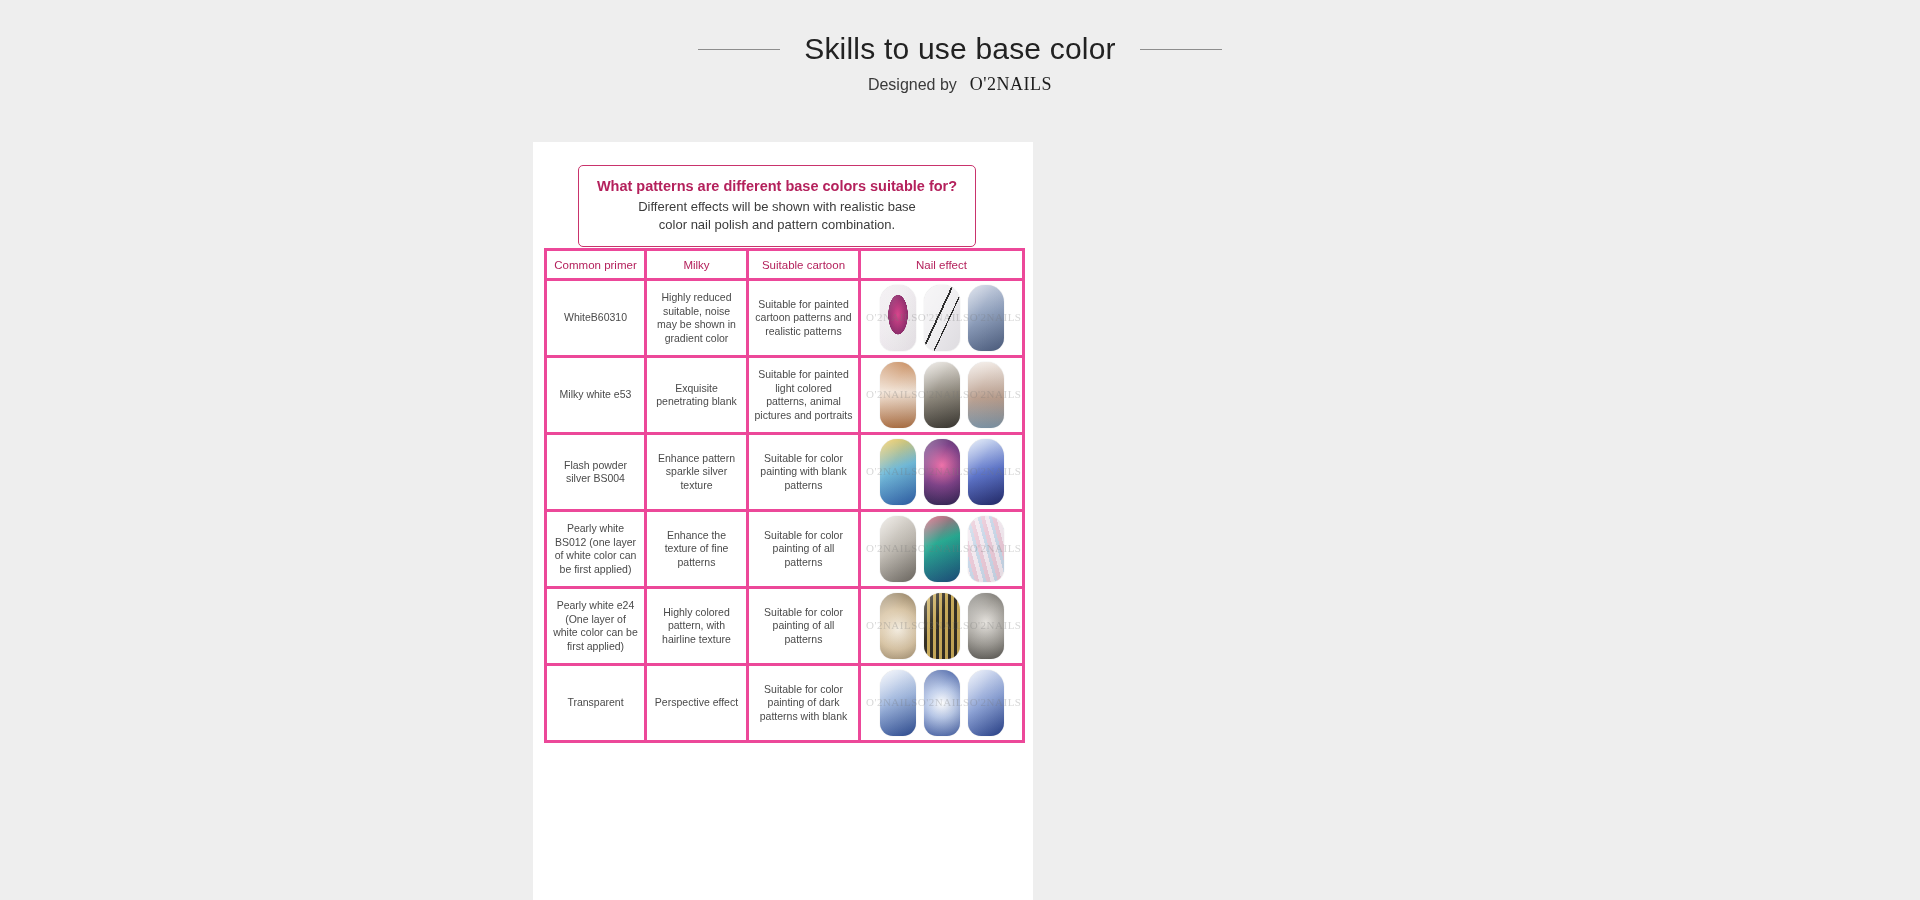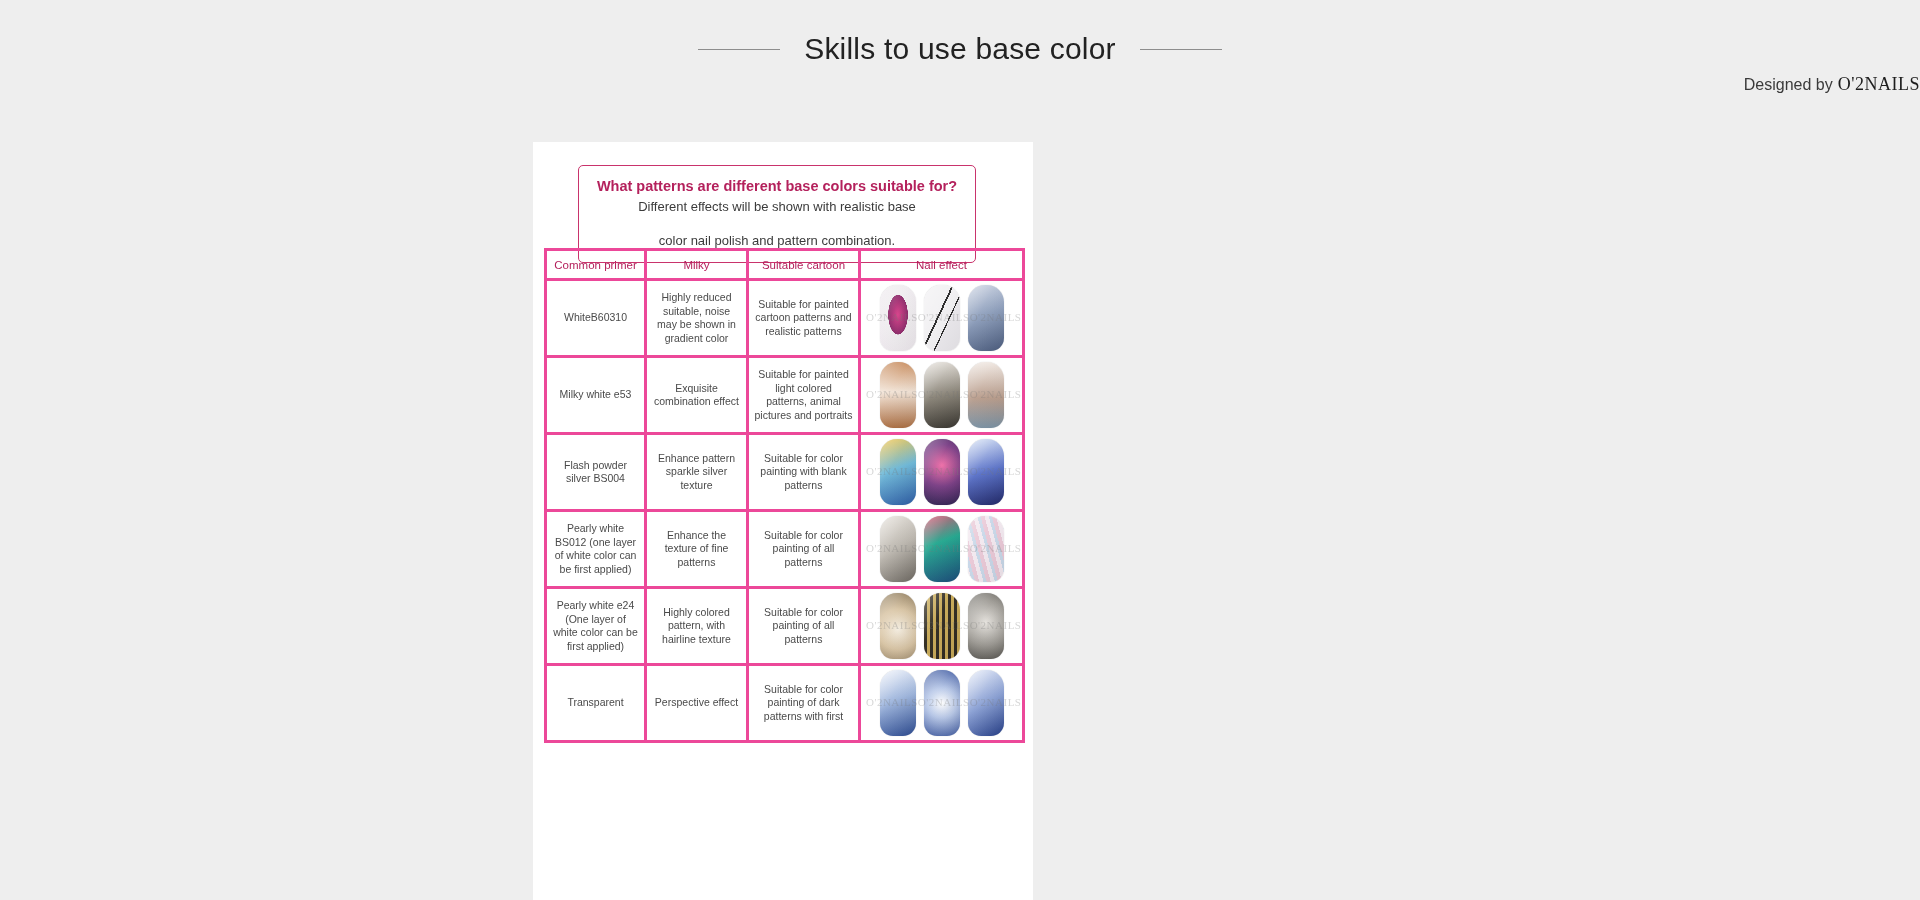--- a/index.html
+++ b/index.html
@@ -44,22 +44,22 @@
     font-weight: normal;
     letter-spacing: 0.2px;
     white-space: nowrap;
   }
   .subtitle {
     margin-top: 8px;
     font-size: 16px;
     color: #3a3a3a;
     display: flex;
     align-items: baseline;
-    justify-content: flex-end;
-    gap: 5px;
+    justify-content: center;
+    gap: 13px;
   }
   .brand {
     font-family: "Liberation Serif", serif;
     font-size: 18px;
     letter-spacing: 0.5px;
     color: #1d1d1d;
   }
 
   
   .card {
@@ -192,21 +192,21 @@
       <span>Designed by</span>
       <span class="brand">O'2NAILS</span>
     </div>
   </div>
 
   <div class="card">
 
     <div class="callout">
       <div class="callout-title">What patterns are different base colors suitable for?</div>
       <div class="callout-sub">Different effects will be shown with realistic base</div>
-      <div class="callout-sub" style="margin-top:16px">color nail polish and pattern combination.</div>
+      <div class="callout-sub" style="margin-top:0">color nail polish and pattern combination.</div>
     </div>
 
     <div class="table-wrap">
       <table class="matrix">
         <colgroup>
             <col class="c1">
             <col class="c2">
             <col class="c3">
             <col class="c4">
           </colgroup>
@@ -231,21 +231,21 @@
                   <div class="wm">
                     <span>O'2NAILS</span>
                     <span>O'2NAILS</span>
                     <span>O'2NAILS</span>
                   </div>
                 </div>
               </td>
             </tr>
             <tr>
               <td>Milky white e53</td>
-              <td>Exquisite combination effect</td>
+              <td>Exquisite penetrating blank</td>
               <td>Suitable for painted light colored patterns, animal  pictures and portraits</td>
               <td class="nail-cell">
                 <div class="nail-row">
                   <div class="nail" style="background: linear-gradient(rgb(201, 143, 98) 0%, rgb(242, 228, 215) 45%, rgb(173, 112, 68) 100%);"></div>
                   <div class="nail" style="background: linear-gradient(170deg, rgb(230, 226, 220) 0%, rgb(139, 133, 121) 50%, rgb(58, 55, 49) 100%);"></div>
                   <div class="nail" style="background: linear-gradient(rgb(239, 231, 225) 0%, rgb(185, 157, 140) 55%, rgb(125, 148, 166) 100%);"></div>
                   <div class="wm">
                     <span>O'2NAILS</span>
                     <span>O'2NAILS</span>
                     <span>O'2NAILS</span>
@@ -300,21 +300,21 @@
                     <span>O'2NAILS</span>
                     <span>O'2NAILS</span>
                     <span>O'2NAILS</span>
                   </div>
                 </div>
               </td>
             </tr>
             <tr>
               <td>Transparent</td>
               <td>Perspective effect</td>
-              <td>Suitable for color painting of dark patterns with first</td>
+              <td>Suitable for color painting of dark patterns with blank</td>
               <td class="nail-cell">
                 <div class="nail-row">
                   <div class="nail" style="background: linear-gradient(160deg, rgb(240, 243, 250) 0%, rgb(159, 182, 221) 45%, rgb(46, 77, 148) 100%);"></div>
                   <div class="nail" style="background: radial-gradient(circle, rgb(255, 255, 255) 0%, rgb(184, 200, 232) 40%, rgb(63, 90, 160) 100%);"></div>
                   <div class="nail" style="background: linear-gradient(150deg, rgb(233, 238, 249) 0%, rgb(138, 160, 212) 50%, rgb(39, 64, 139) 100%);"></div>
                   <div class="wm">
                     <span>O'2NAILS</span>
                     <span>O'2NAILS</span>
                     <span>O'2NAILS</span>
                   </div>

